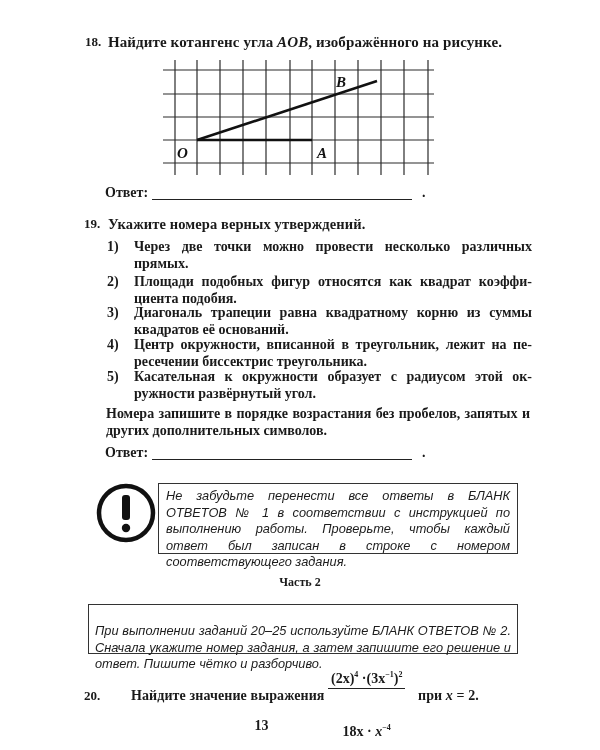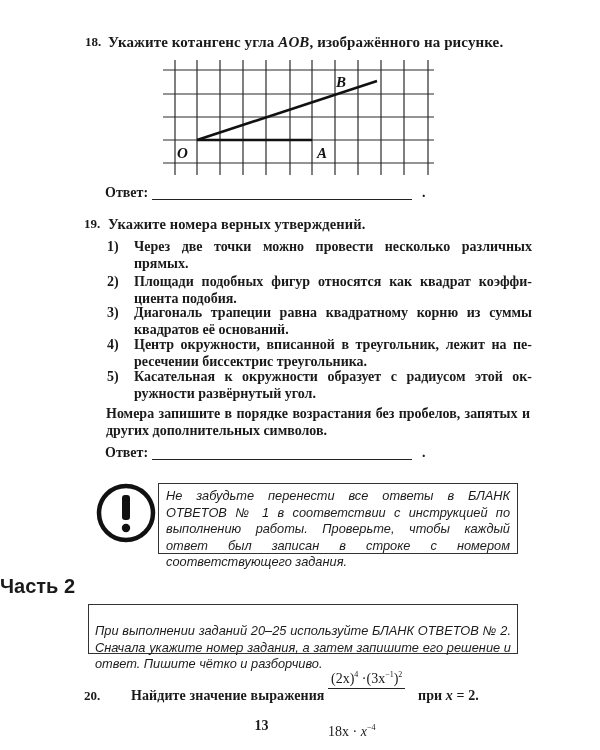--- a/index.html
+++ b/index.html
@@ -23,35 +23,35 @@
   .note {
     font-size: 14px; font-weight: bold; line-height: 17px; text-align: justify;
   }
   .box {
     position: absolute; border: 1.5px solid #333; box-sizing: border-box;
     font-family: "Liberation Sans", "DejaVu Sans", sans-serif;
     font-size: 12.8px; line-height: 16.5px; color: #1c1c1c; font-style: italic;
   }
   .box p { margin: 0; text-align: justify; }
   .part-title {
-    font-family: Liberation Sans, sans-serif;
-    font-weight: bold; font-size: 20px; 
+    font-family: Liberation Serif, serif;
+    font-weight: bold; font-size: 12px; text-align: center;
   }
-  .frac { display: inline-block; vertical-align: middle; font-weight: normal; }
+  .frac { display: inline-block; vertical-align: middle; text-align: center; font-weight: bold; }
   .frac .numer { display: block; border-bottom: 1.3px solid #222; padding: 0 3px 1px; font-size: 14px; }
   .frac .denom { display: block; padding-top: 2px; font-size: 14px; margin-top: 32px; }
   sup { font-size: 8px; }
   .page-num { font-weight: bold; font-size: 14px; }
 </style>
 </head>
 <body>
 
 <div class="abs task-num" style="left:85px; top:34px;">18.</div>
 <div class="abs q-text" style="left:108px; top:34px; font-size:15px;">
-  <span>Укажите котангенс угла </span><span class="italic">AOB</span><span>, изображённого на рисунке.</span>
+  <span>Найдите котангенс угла </span><span class="italic">AOB</span><span>, изображённого на рисунке.</span>
 </div>
 
 <svg class="abs" style="left:0; top:0;" width="600" height="200" viewBox="0 0 600 200">
   <g id="grid" stroke="#2a2a2a" stroke-width="1.2">
       <line x1="175" x2="175" y1="60" y2="175"></line>
       <line x1="197" x2="197" y1="60" y2="175"></line>
       <line x1="220" x2="220" y1="60" y2="175"></line>
       <line x1="243" x2="243" y1="60" y2="175"></line>
       <line x1="266" x2="266" y1="60" y2="175"></line>
       <line x1="290" x2="290" y1="60" y2="175"></line>

